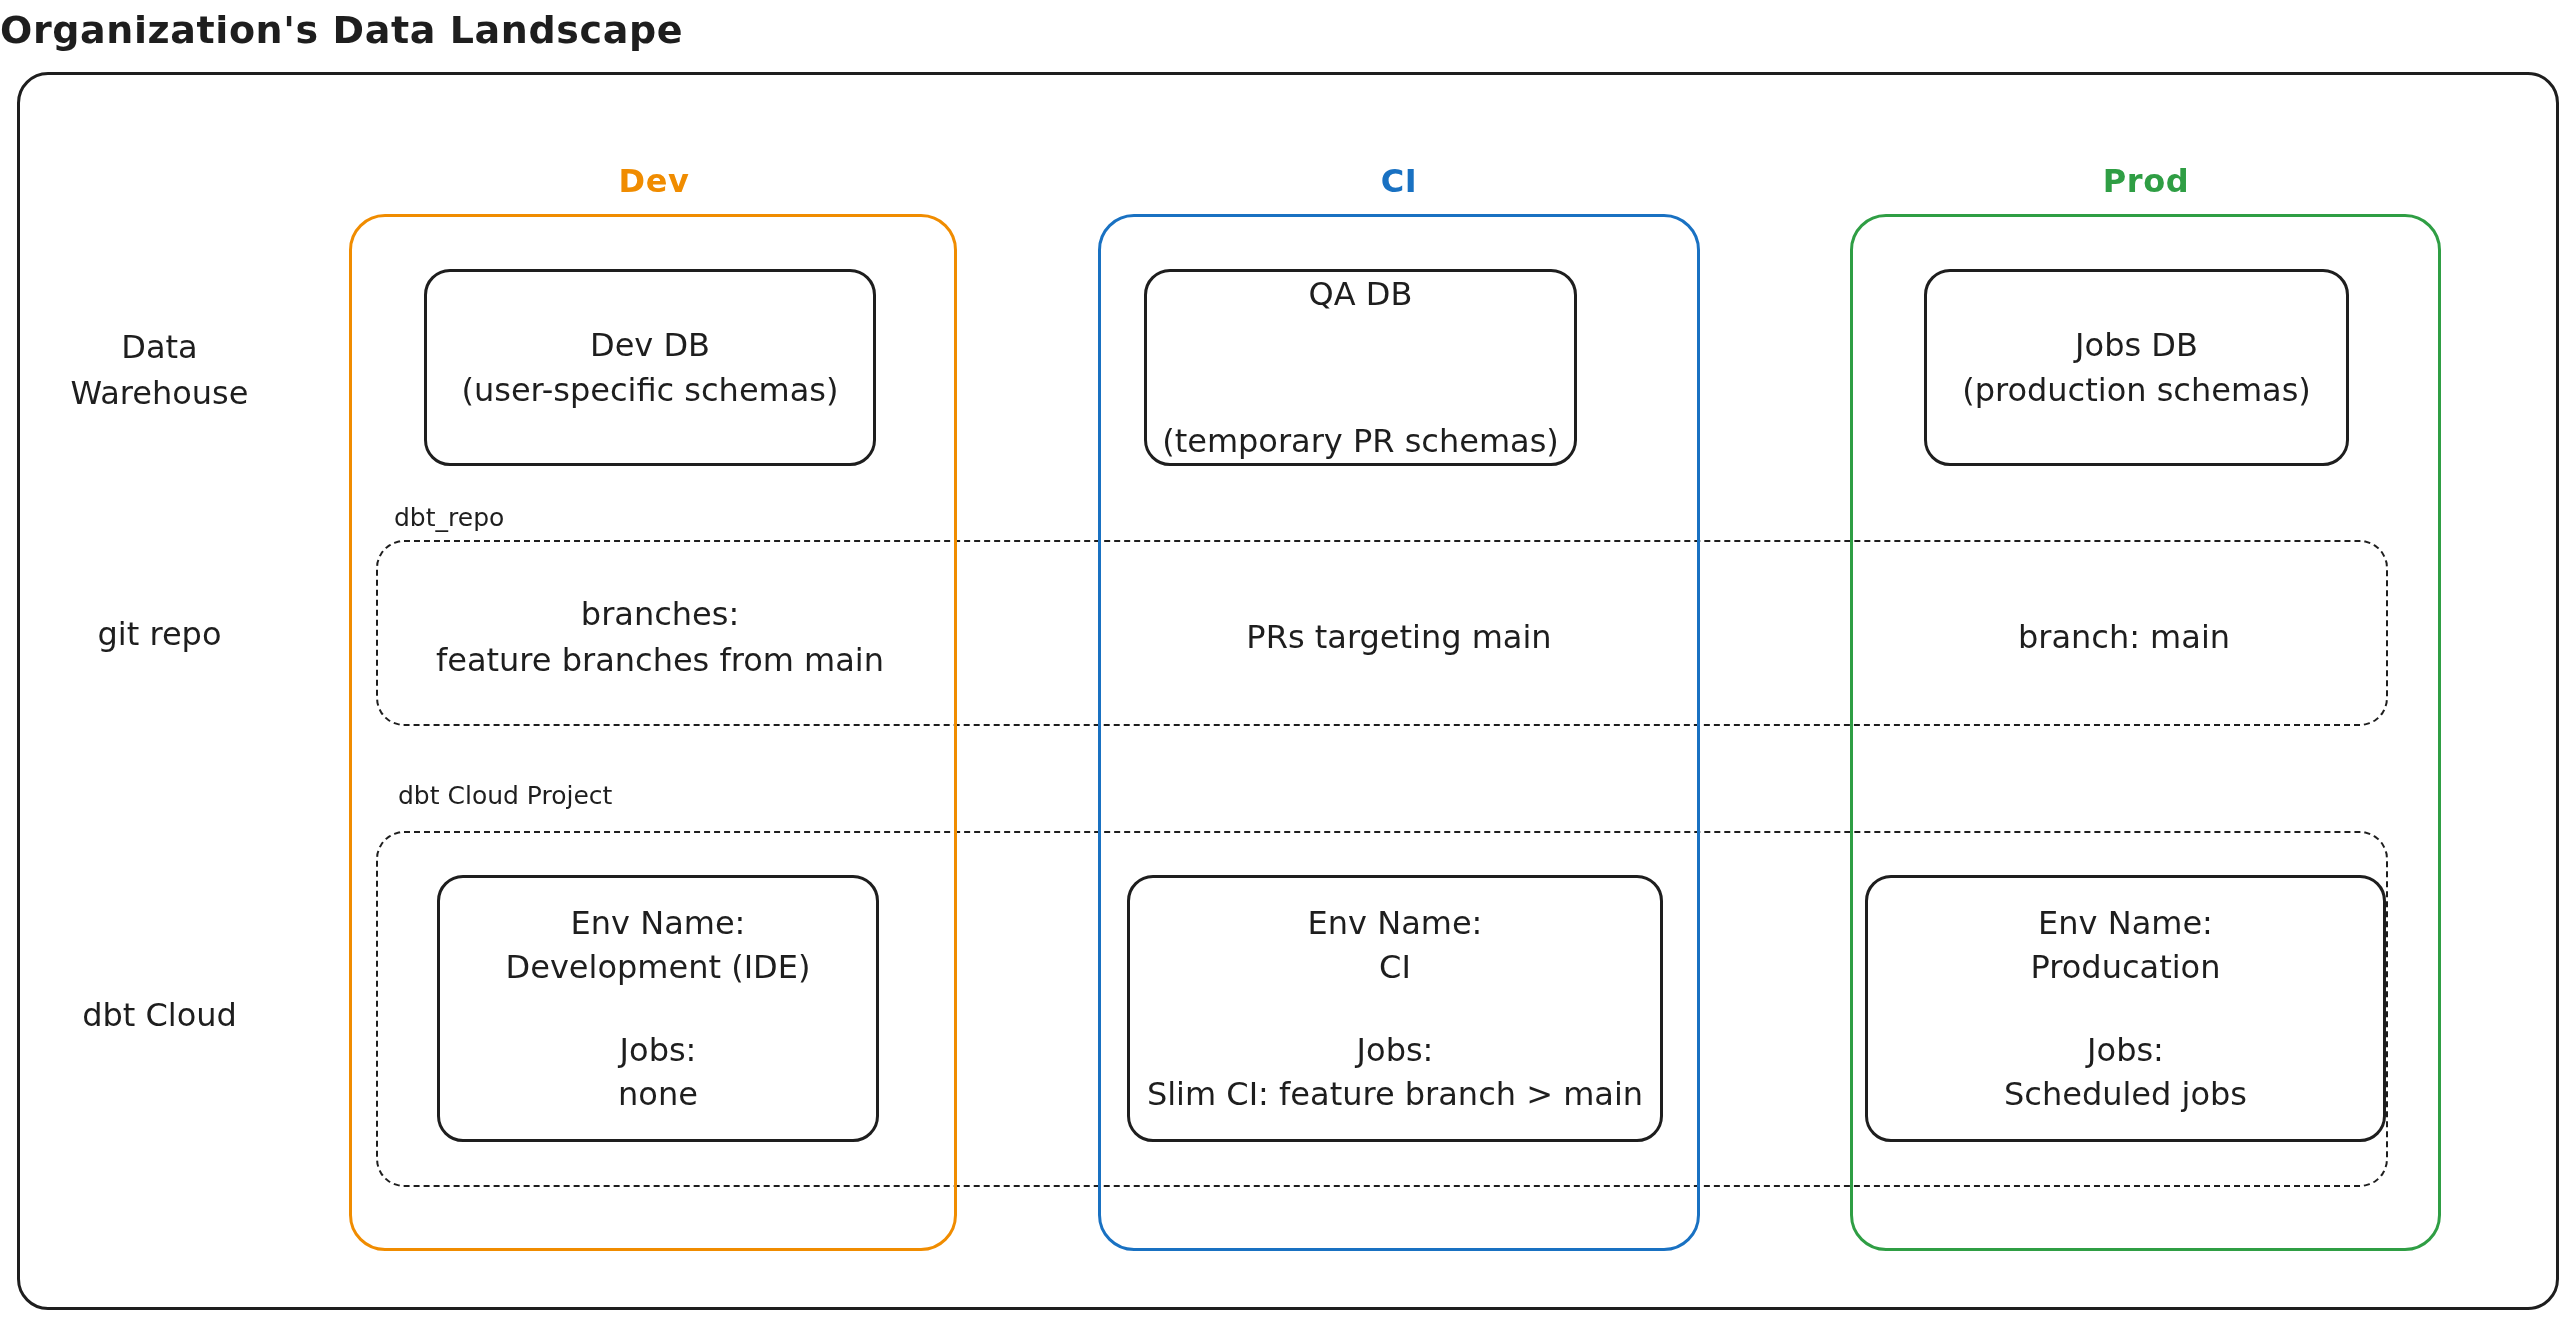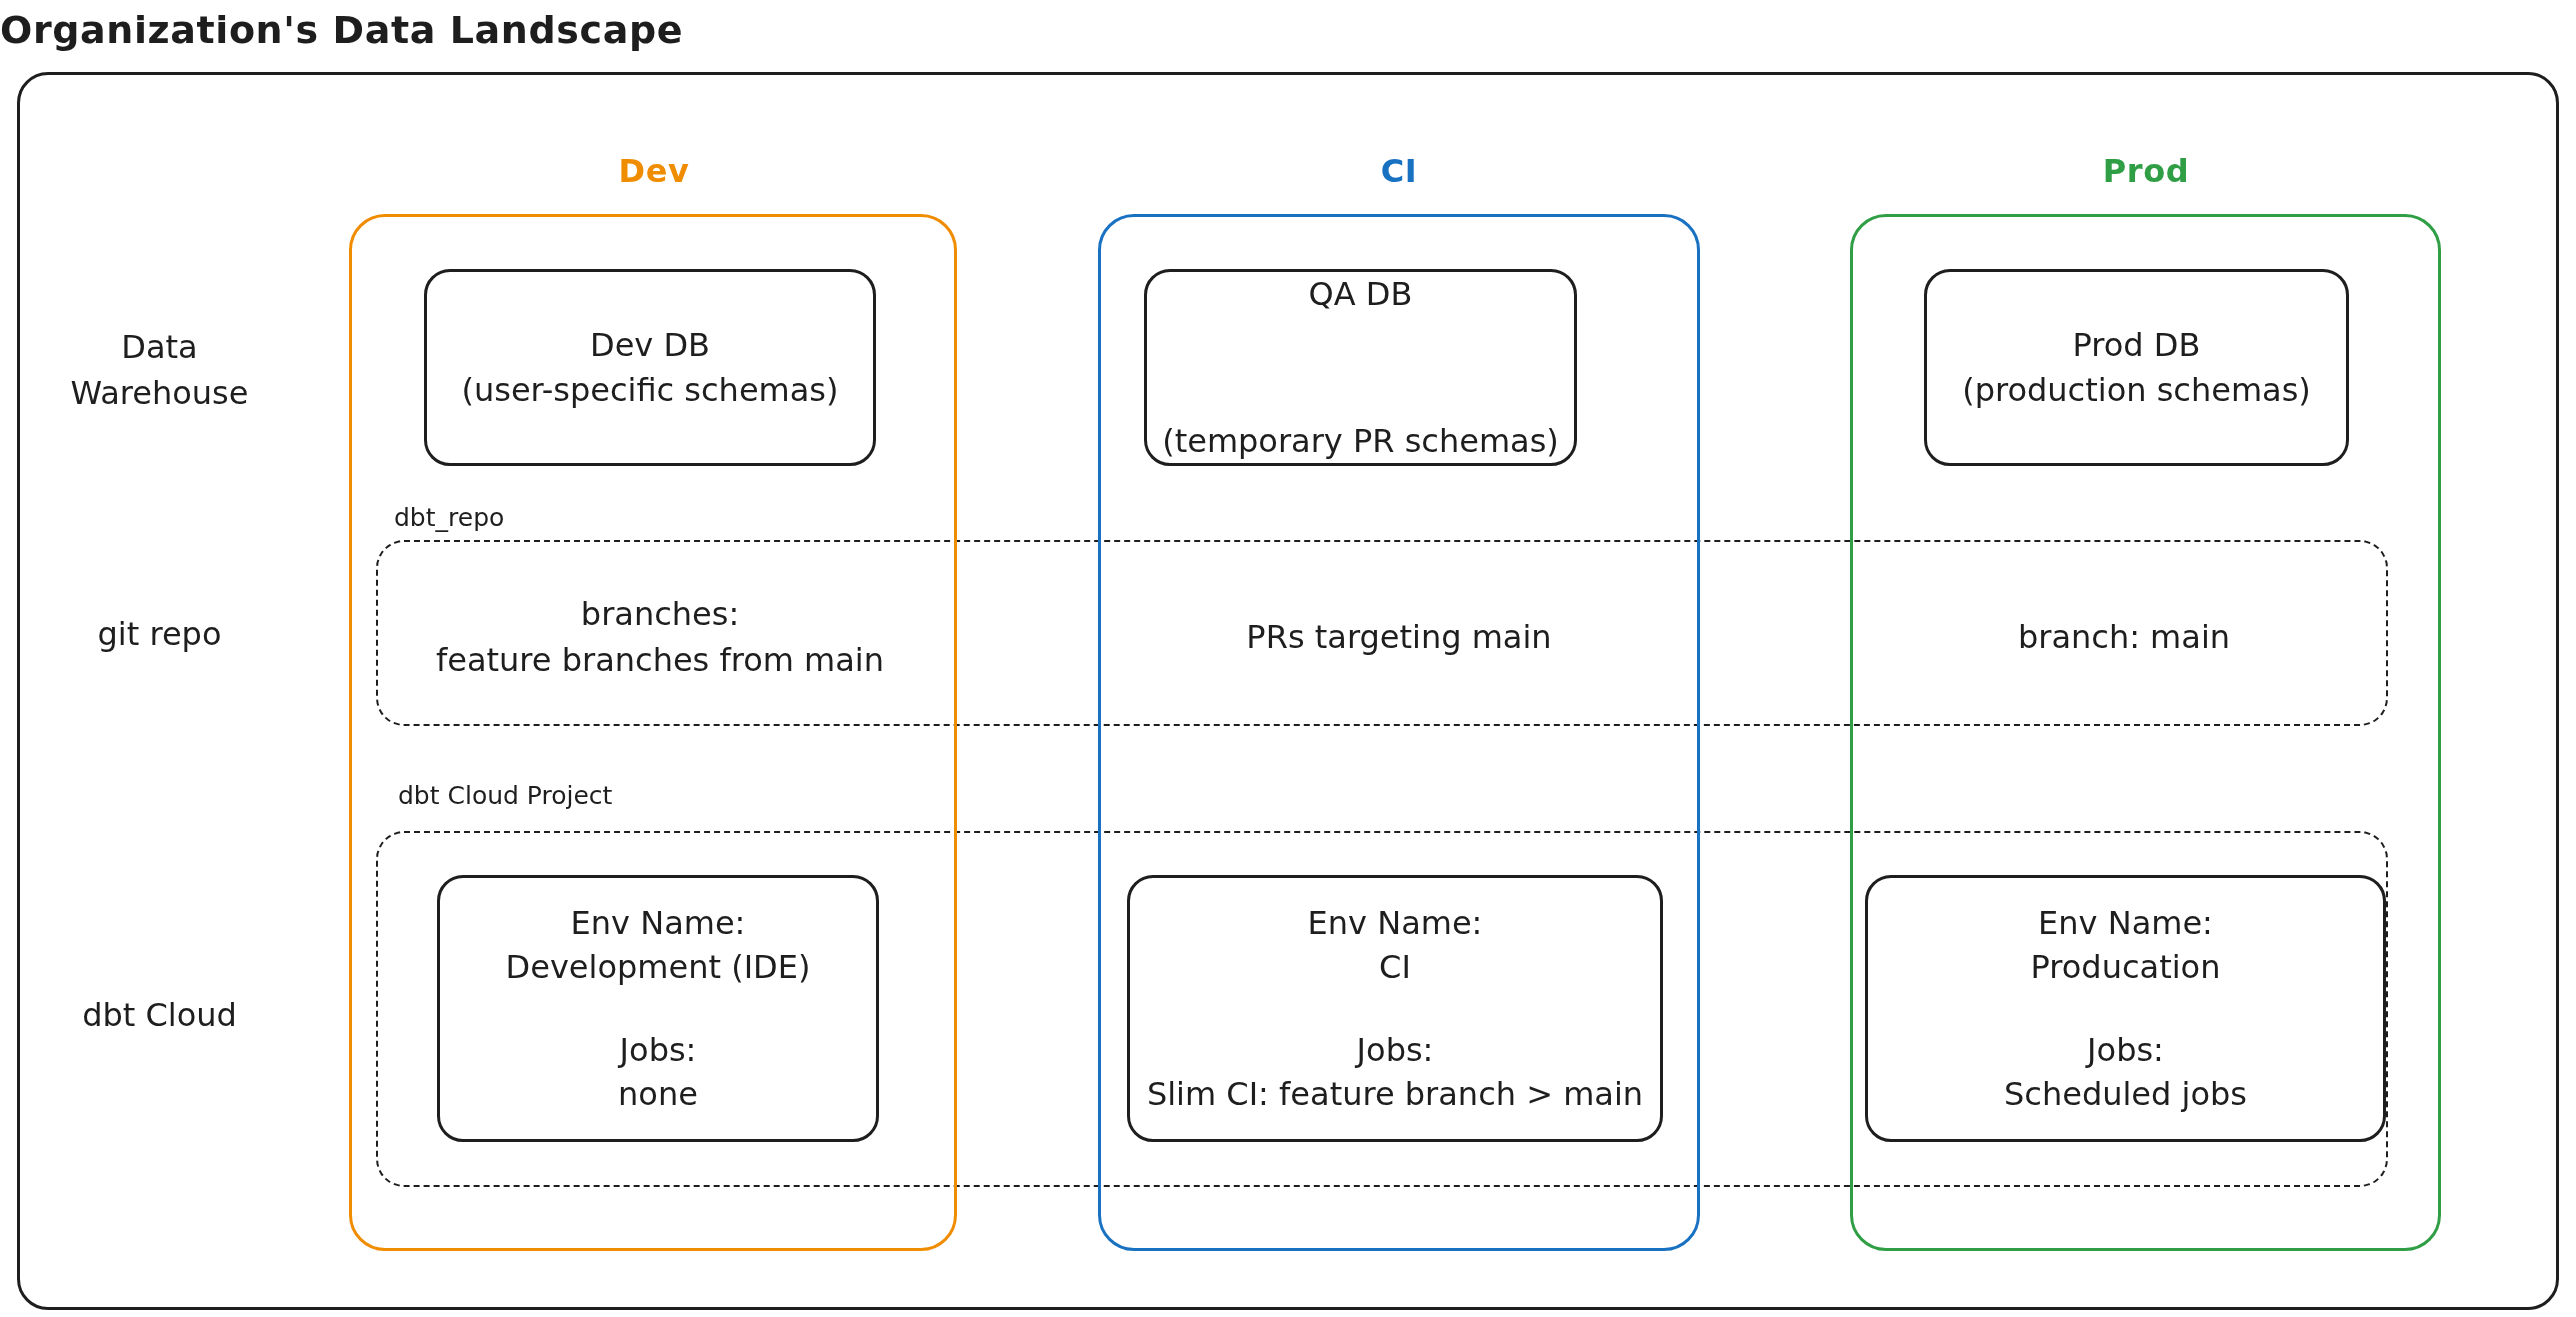--- a/index.html
+++ b/index.html
@@ -34,21 +34,21 @@
     left: 16.6px;
     top: 72px;
     width: 2542px;
     height: 1238px;
     border: 3.6px solid var(--c-ink, #1e1e1e);
     border-radius: 31px;
   }
 
   .col-head {
     position: absolute;
-    top: 152px;
+    top: 162px;
     transform: translateX(-50%);
     font-size: 32px;
     font-weight: 700;
     letter-spacing: 0.6px;
   }
   .col-head.dev  { left: 654px; color: var(--c-dev,  #f08c00); }
   .col-head.ci   { left: 1399px; color: var(--c-ci,   #1971c2); }
   .col-head.prod { left: 2146px; color: var(--c-prod, #2f9e44); }
 
   .col-frame {
@@ -152,21 +152,21 @@
 
   <div class="node db-node dev">
     <span>Dev DB</span>
     <span>(user-specific schemas)</span>
   </div>
   <div class="node db-node ci">
     <span>QA DB</span>
     <span>(temporary PR schemas)</span>
   </div>
   <div class="node db-node prod">
-    <span>Prod DB</span>
+    <span>Jobs DB</span>
     <span>(production schemas)</span>
   </div>
 
   <div class="group-label repo">dbt_repo</div>
   <div class="dash-text dev">
     <div>branches:</div>
     <div>feature branches from main</div>
   </div>
   <div class="dash-text ci">PRs targeting main</div>
   <div class="dash-text prod">branch: main</div>

